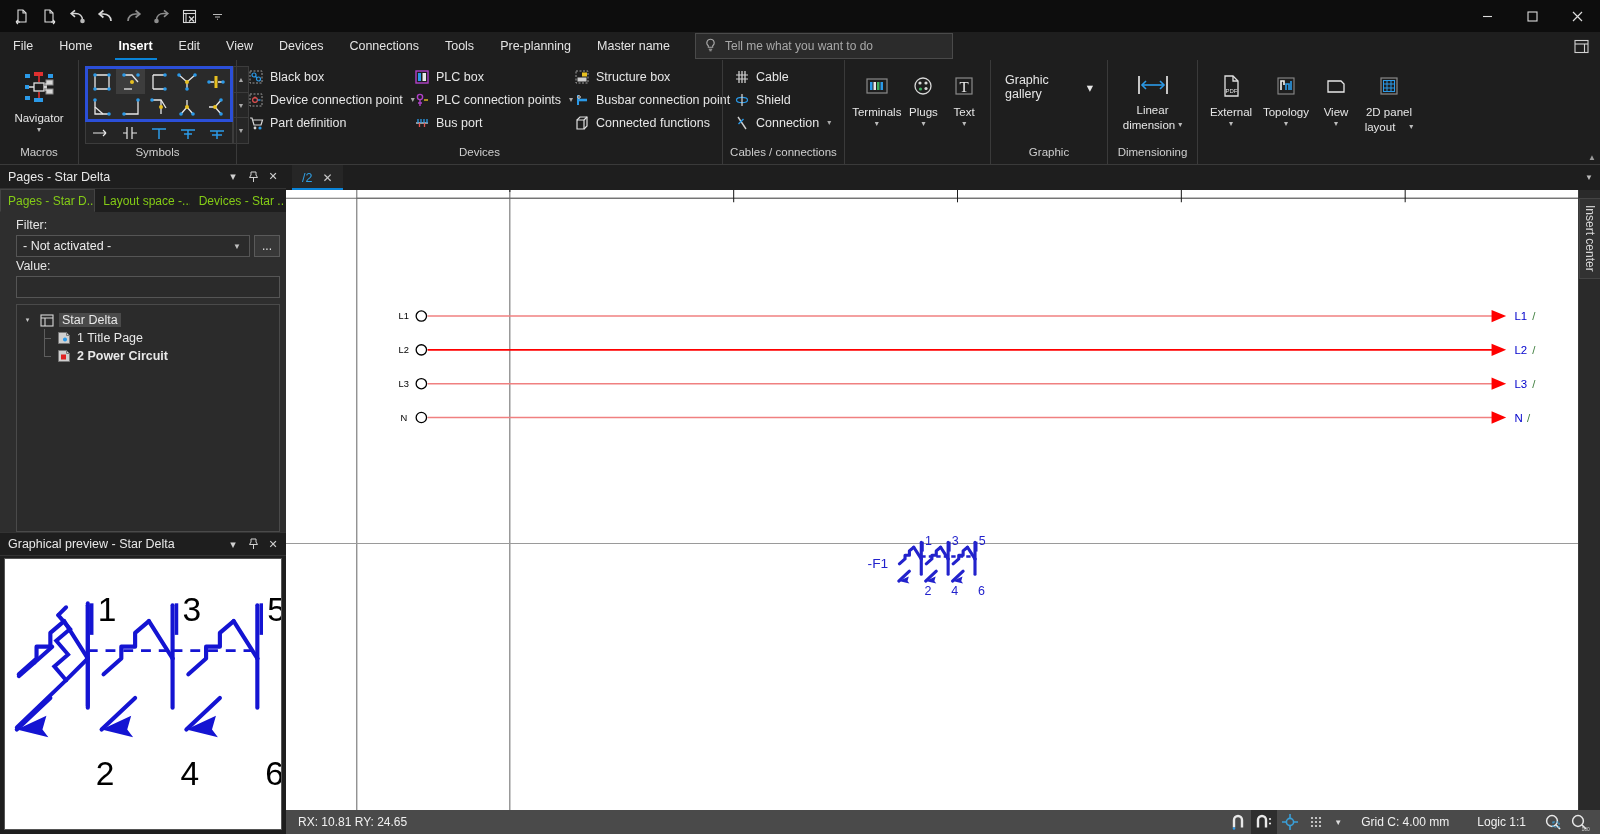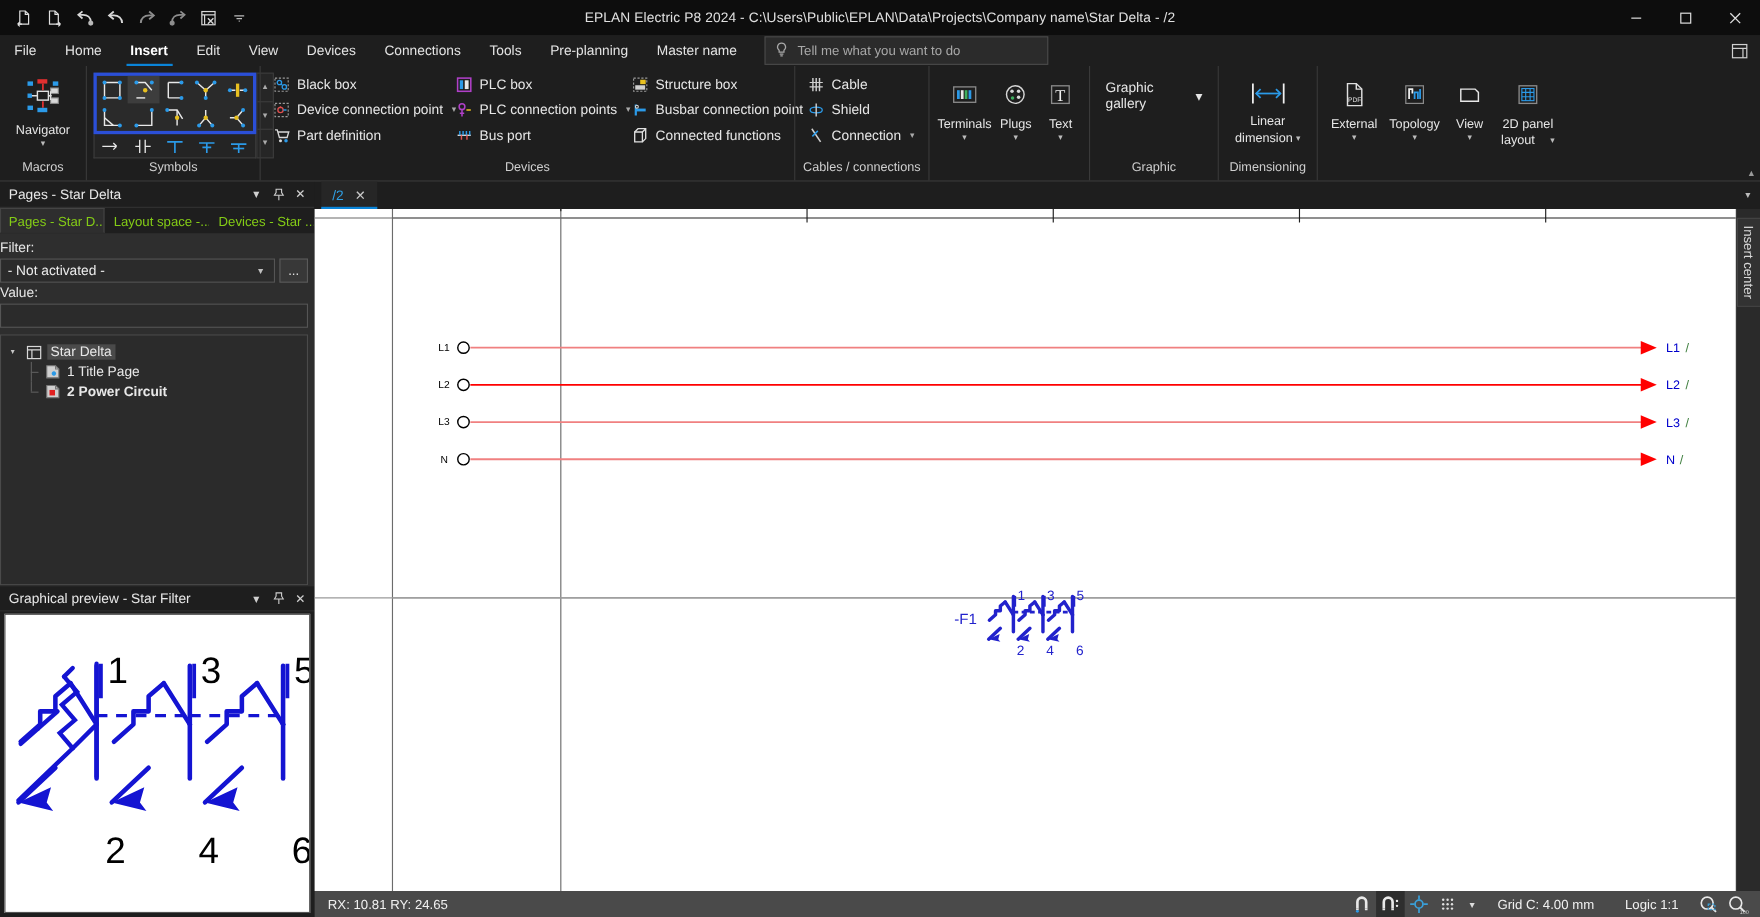--- a/index.html
+++ b/index.html
@@ -121,21 +121,21 @@
   .panel-title .tools { margin-left: auto; display: flex; gap: 2px; }
   .ptbtn { width: 18px; height: 18px; display: flex; align-items: center; justify-content: center; color: #d0d0d0; font-size: 11px; }
 
   .tabstrip { display: flex; height: 23px; background: #1e1e1e; align-items: stretch; }
   .ptab {
     padding: 0 7px; display: flex; align-items: center; font-size: 12px; color: #84cc16;
     border: 1px solid transparent; max-width: 96px; overflow: hidden; white-space: nowrap;
   }
   .ptab.active { background: #2e2e2e; border-color: #444; border-bottom-color: #2e2e2e; }
 
-  .panel-body { background: #2e2e2e; flex: 1; display: flex; flex-direction: column; padding: 4px 6px 0 0; min-height: 0; }
+  .panel-body { background: #2e2e2e; flex: 1; display: flex; flex-direction: column; padding: 4px 6px 0 16px; min-height: 0; }
   .flabel { font-size: 12.5px; color: #e6e6e6; margin: 2px 0 3px 0; }
   .filterrow { display: flex; gap: 4px; align-items: stretch; }
   .combo {
     flex: 1; height: 22px; background: #2b2b2b; border: 1px solid #555; display: flex;
     align-items: center; padding: 0 4px 0 6px; font-size: 12.5px; color: #ececec;
   }
   .combo .arrow { margin-left: auto; width: 16px; text-align: center; font-size: 8px; color: #c0c0c0; }
   .ellipsisbtn {
     width: 26px; height: 22px; background: #383838; border: 1px solid #5a5a5a;
     display: flex; align-items: center; justify-content: center; font-size: 12px; color: #e0e0e0;
@@ -254,21 +254,20 @@
             <path d="M5 5.5v9" stroke="#d8d8d8" stroke-width="1.1"></path>
             <path d="M8 8.5l5 5m0-5l-5 5" stroke="#d8d8d8" stroke-width="1.3"></path>
           </svg>
       </div>
       <div class="qat-btn">
         <svg width="11" height="11" viewBox="0 0 11 11">
             <path d="M1 3.5h9M3 6h5M5 8.2h1" stroke="#bbb" stroke-width="1.1"></path>
           </svg>
       </div>
     </div>
-    <div class="title-text">EPLAN Electric P8 2024 - C:\Users\Public\EPLAN\Data\Projects\Company name\Star Delta - /2</div>
     <div class="winbtns">
       <div class="winbtn">
         <svg width="11" height="11" viewBox="0 0 11 11">
             <path d="M1 5.5h9" stroke="#dcdcdc" stroke-width="1.1"></path>
           </svg>
       </div>
       <div class="winbtn">
         <svg width="11" height="11" viewBox="0 0 11 11">
             <rect x="1" y="1" width="9" height="9" fill="none" stroke="#dcdcdc" stroke-width="1.1"></rect>
           </svg>
@@ -805,21 +804,21 @@
                   <rect x="4" y="5.5" width="5" height="5" fill="#e02020"></rect>
                 </svg>
             </span>
             <span class="tlabel">2 Power Circuit</span>
           </div>
         </div>
 
       </div>
 
       <div class="panel-title" style="border-top:1px solid #333">
-        <span>Graphical preview - Star Filter</span>
+        <span>Graphical preview - Star Delta</span>
         <div class="tools">
           <div class="ptbtn">▾</div>
           <div class="ptbtn">
             <svg width="11" height="12" viewBox="0 0 11 12">
                 <path d="M3 1h5v3l1.5 2.5H1.5L3 4z" fill="none" stroke="#d0d0d0" stroke-width="1"></path>
                 <path d="M5.5 6.5V11" stroke="#d0d0d0" stroke-width="1"></path>
               </svg>
           </div>
           <div class="ptbtn">✕</div>
         </div>

